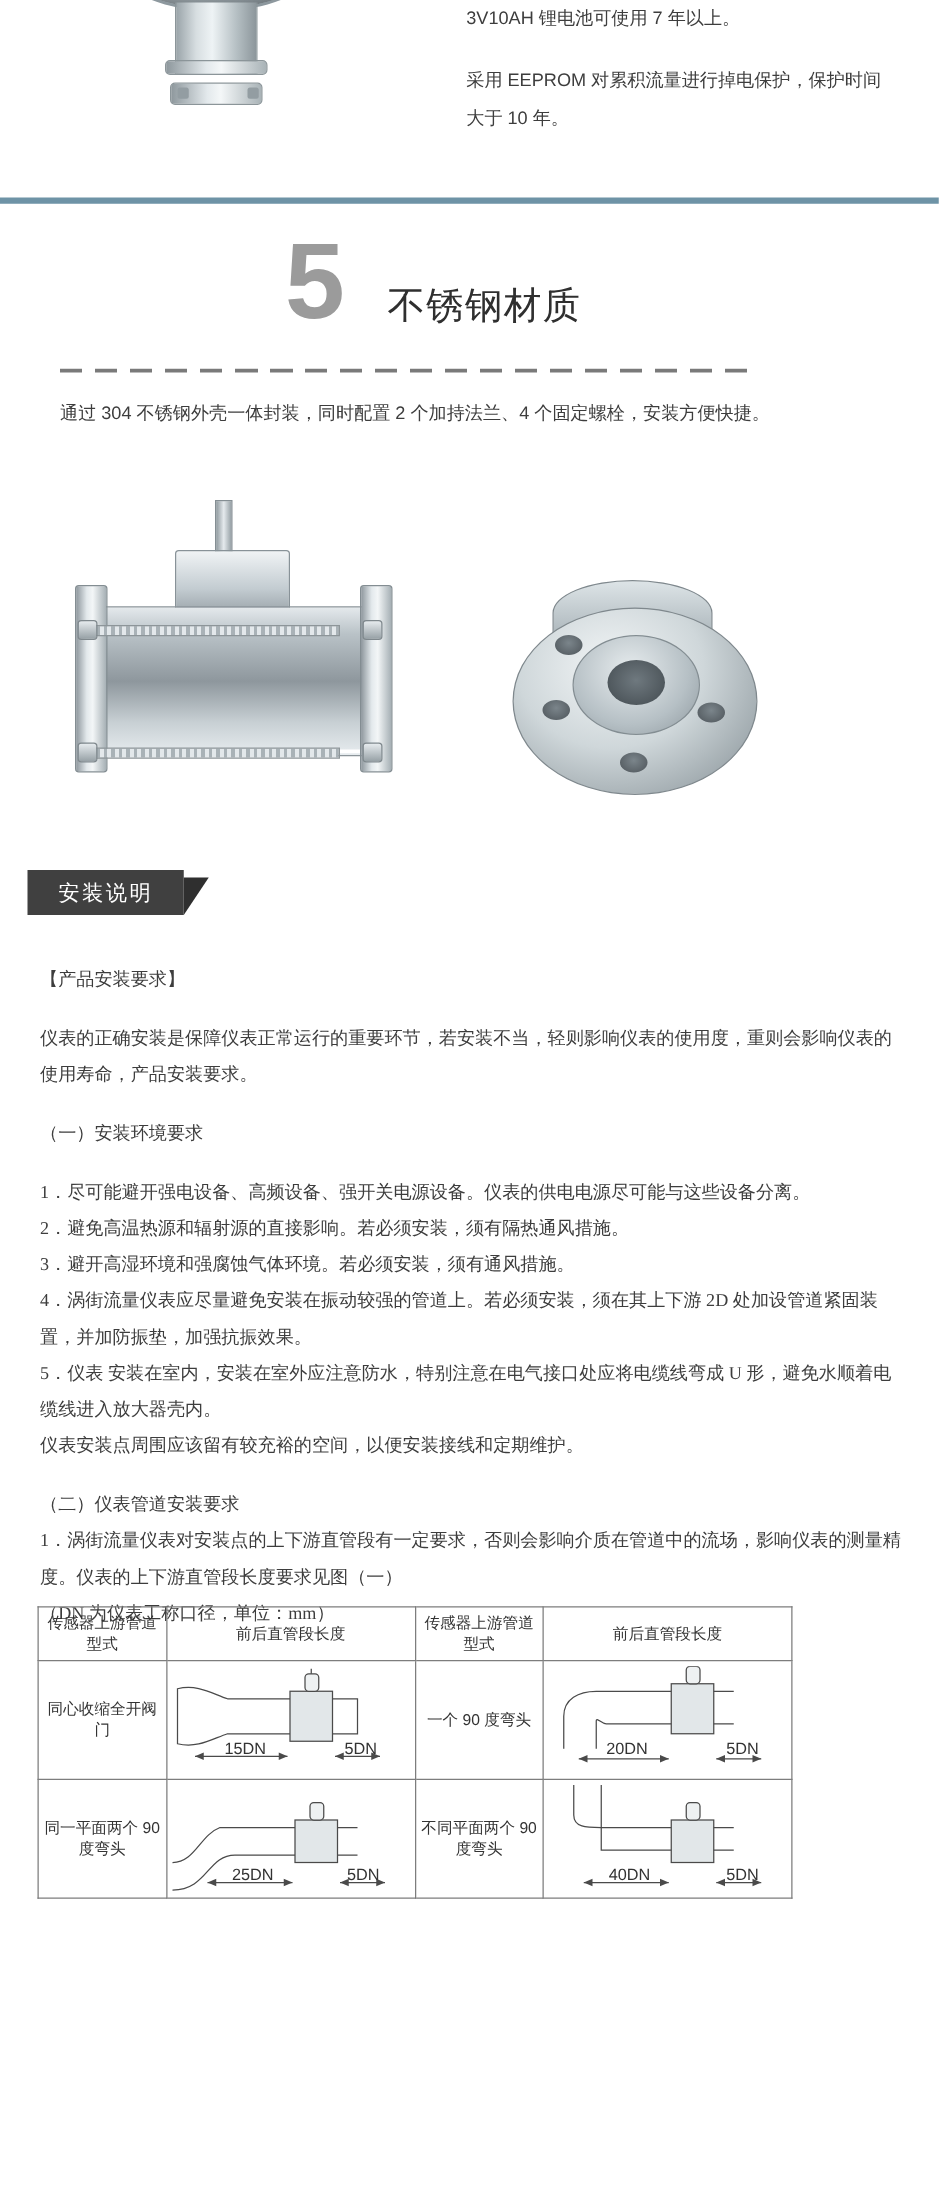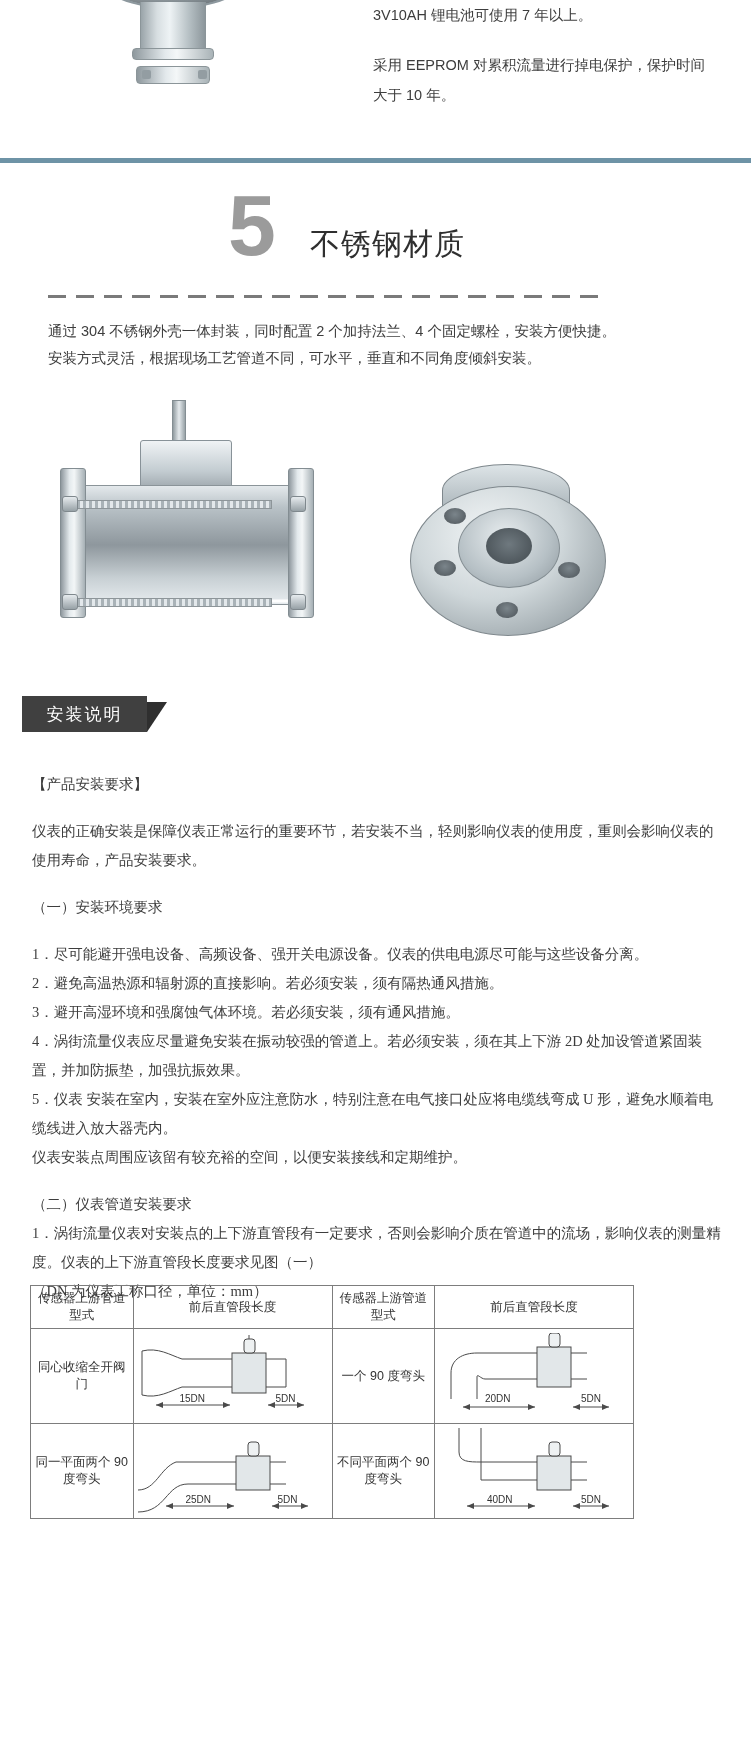--- a/index.html
+++ b/index.html
@@ -285,21 +285,21 @@
   .col-d { width: 198px; }
   .cell-label { font-size: 12.5px; }
 
   .diag {
     position: relative;
     width: 100%;
     height: 86px;
   }
   .dimtext {
     position: absolute;
-    font-size: 10px;
+    font-size: 13px;
     color: #333;
     bottom: 12px;
   }
 </style>
 </head>
 <body>
 
 <div class="top-section">
 
   <div class="top-photo">
@@ -322,21 +322,20 @@
 
   <div class="divider-bar"></div>
 </div>
 
 <div class="section5">
   <div class="sec-num">5</div>
   <div class="sec-title">不锈钢材质</div>
   <div class="dash-line"></div>
   <div class="sec-body">
     <p>通过 304 不锈钢外壳一体封装，同时配置 2 个加持法兰、4 个固定螺栓，安装方便快捷。</p>
-    <p>安装方式灵活，根据现场工艺管道不同，可水平，垂直和不同角度倾斜安装。</p>
   </div>
 </div>
 
 <div class="photos">
 
   <div>
     <div class="fm-stem"></div>
     <div class="fm-top"></div>
     <div class="flowmeter-body">
       <svg class="fm-arrow" viewBox="0 0 120 14">

